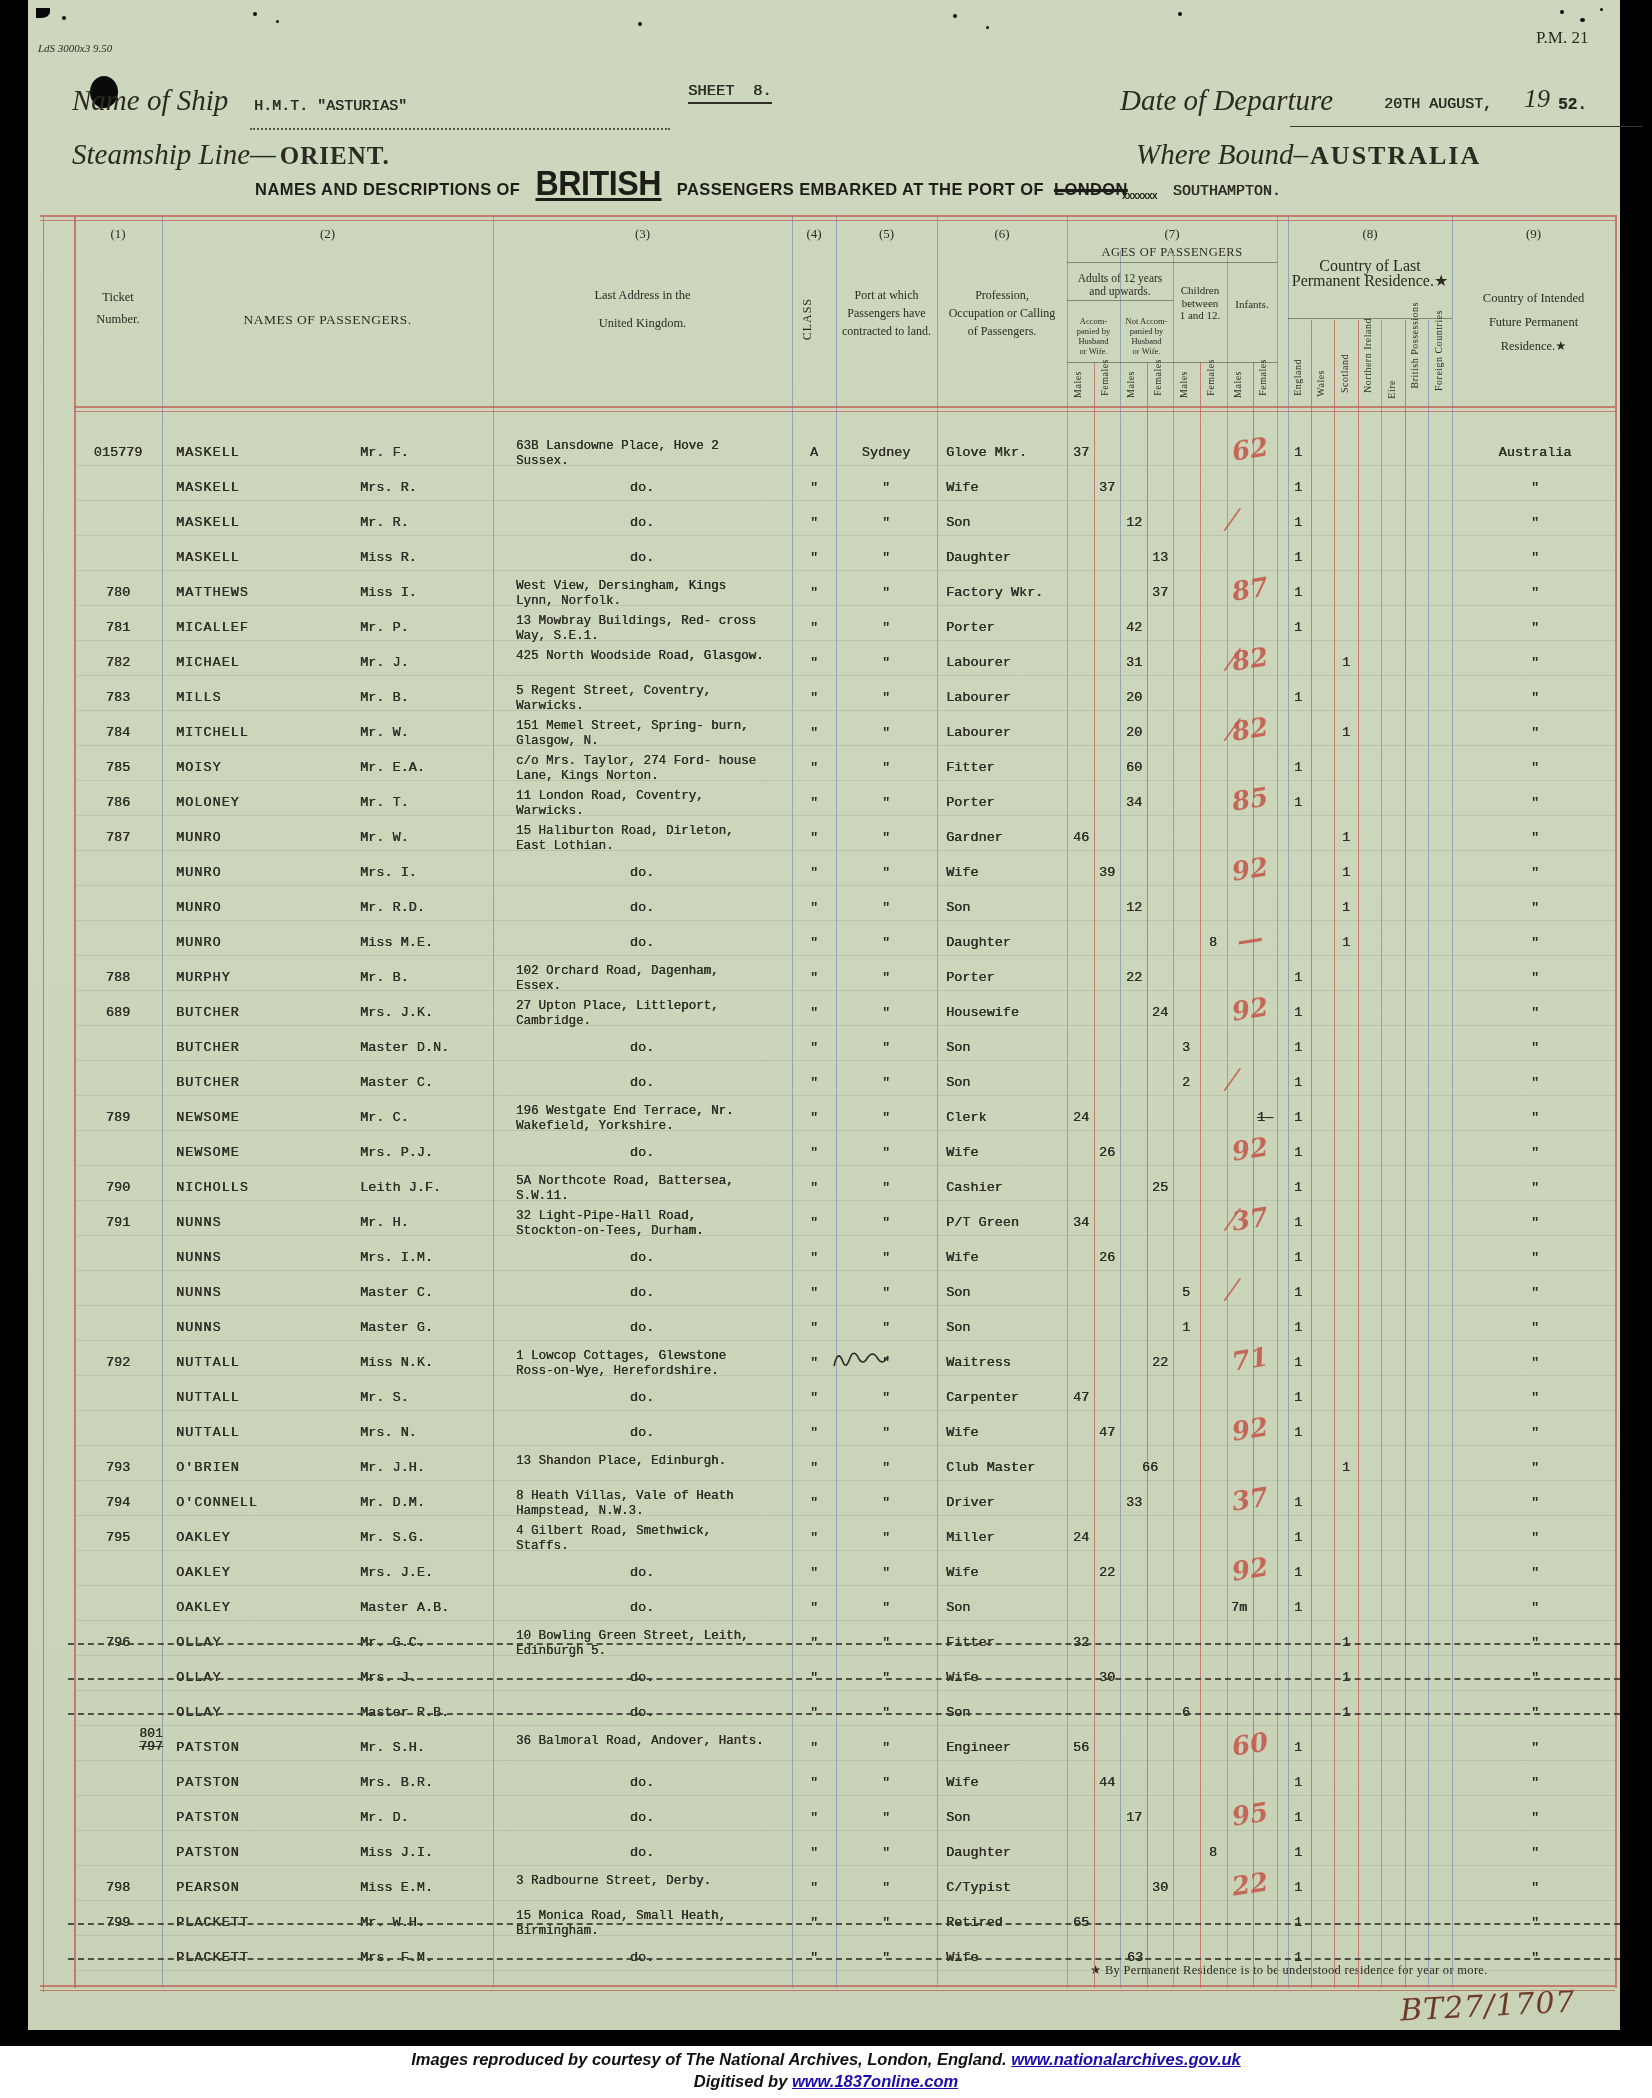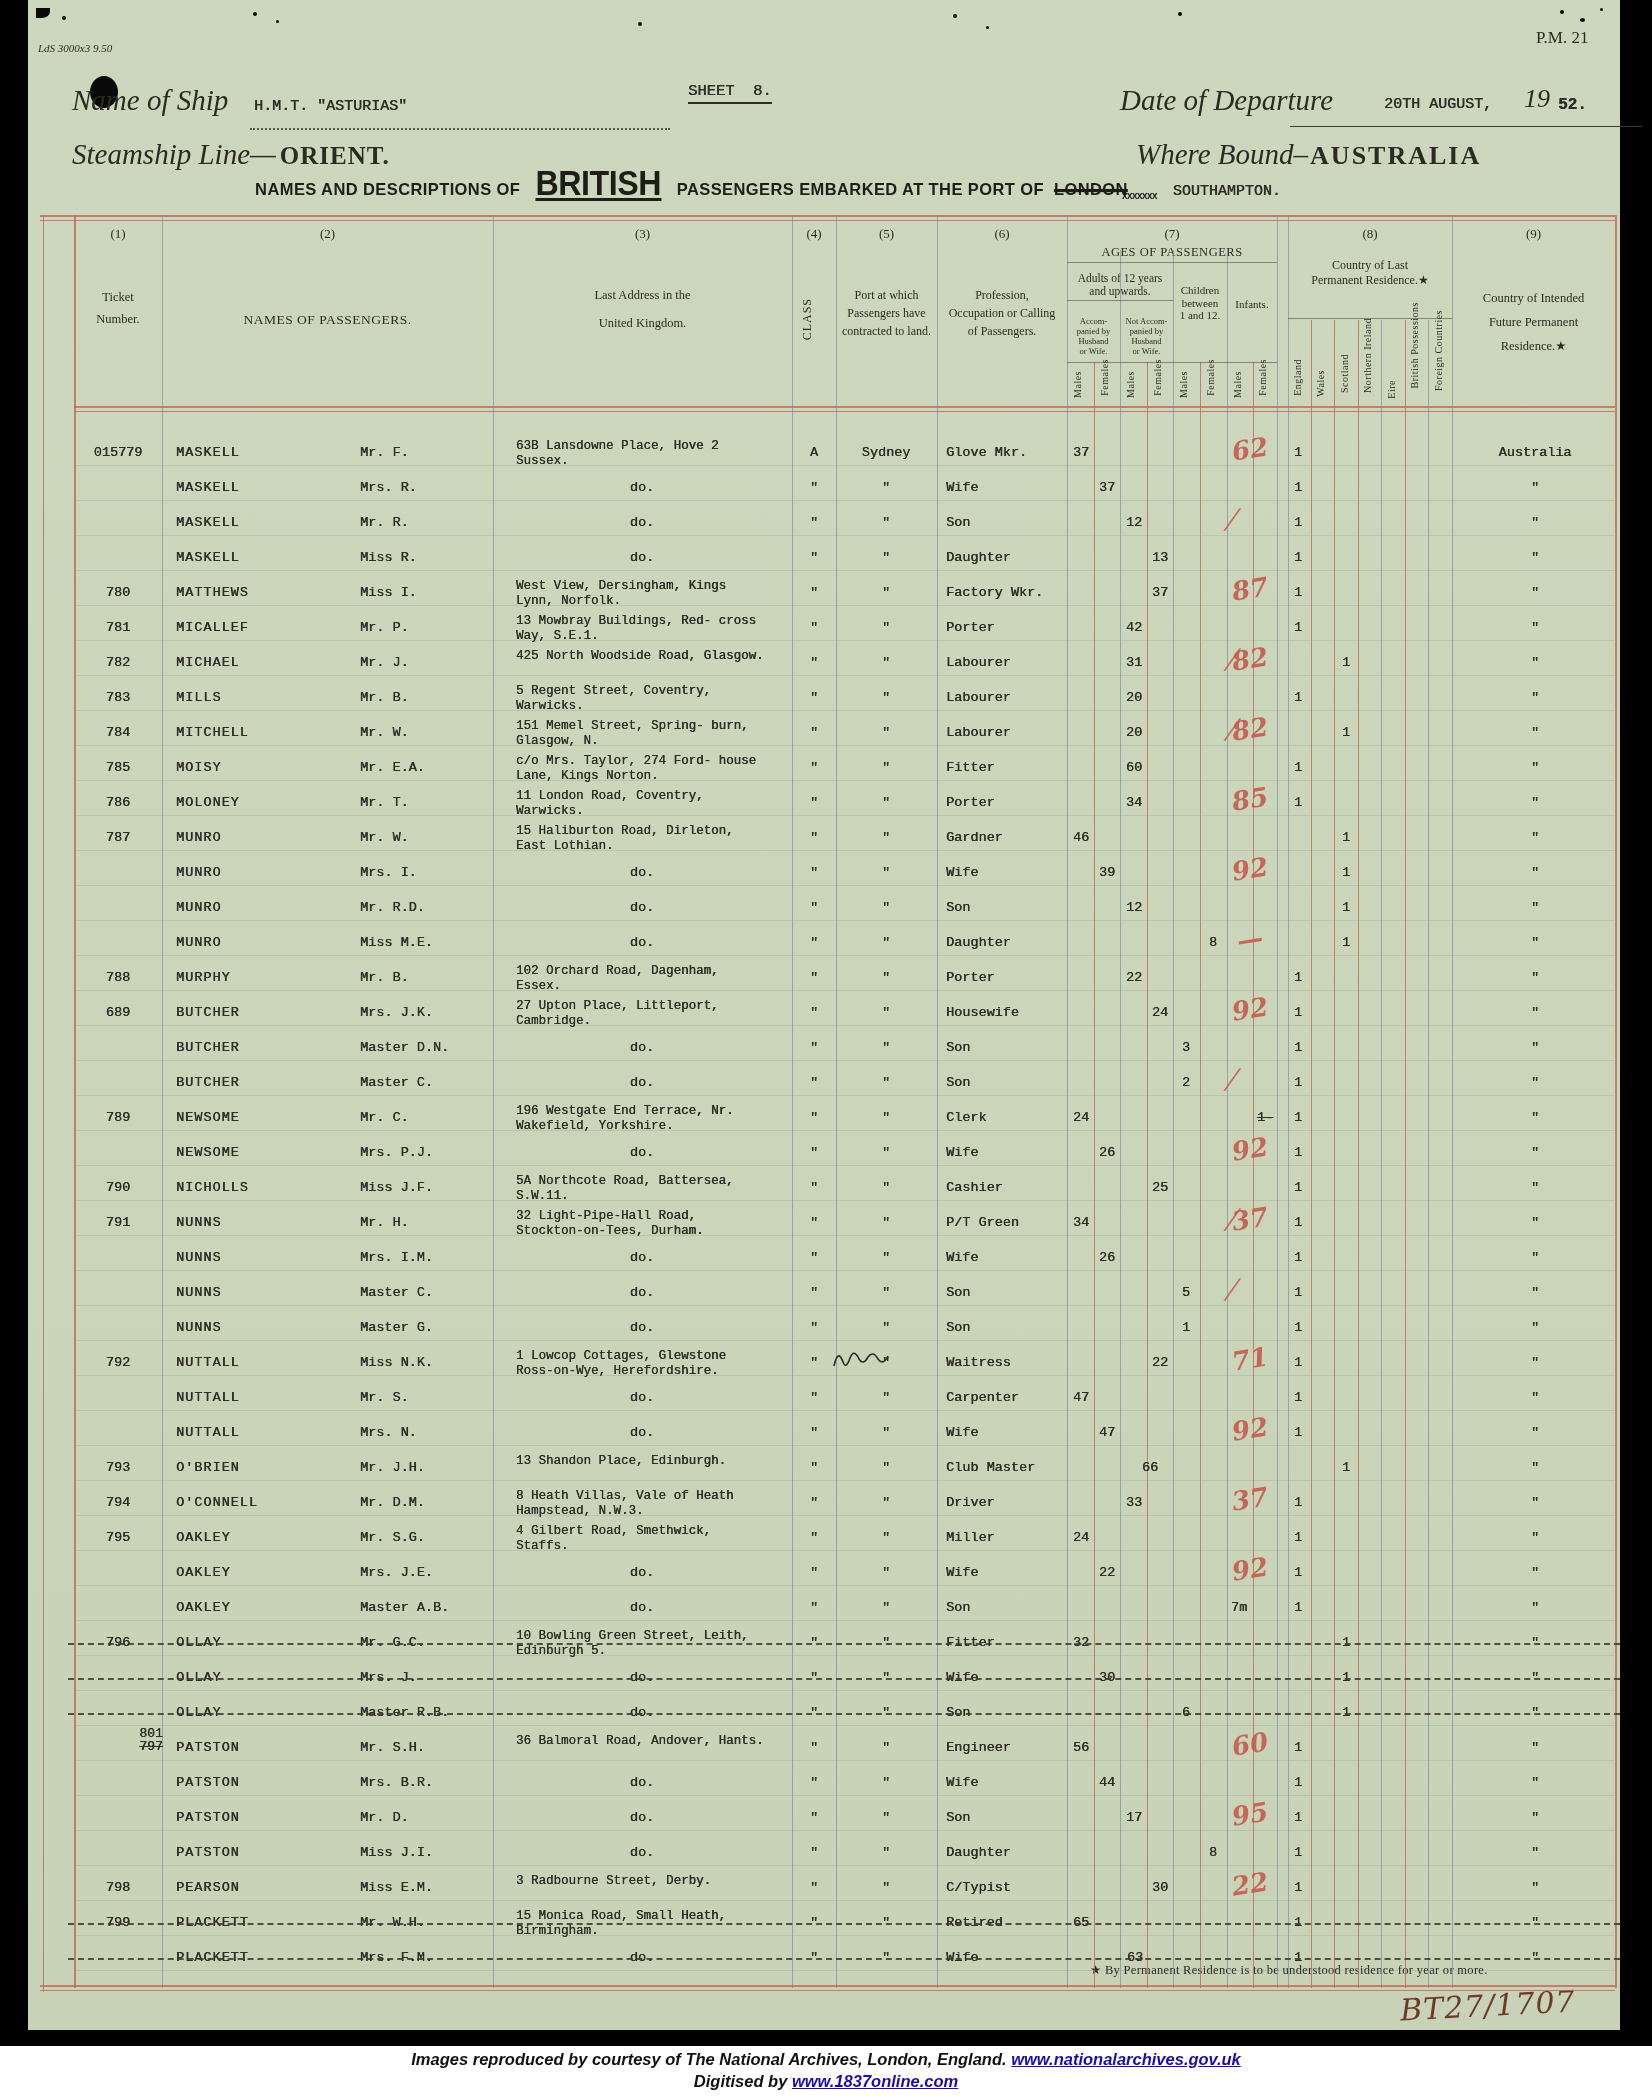--- a/index.html
+++ b/index.html
@@ -134,21 +134,21 @@
 Husband
 or Wife.</div>
     <div class="abs lbl serif" style="left:1093px;top:316px;width:51px;font-size:8.5px;line-height:10px;">Not Accom-
 panied by
 Husband
 or Wife.</div>
     <div class="abs lbl serif" style="left:1145px;top:284px;width:54px;font-size:11px;line-height:12.5px;">Children
 between
 1 and 12.</div>
     <div class="abs lbl serif" style="left:1199px;top:298px;width:50px;font-size:11px;">Infants.</div>
-    <div class="abs lbl serif" style="left:1260px;top:258px;width:164px;font-size:12px;line-height:15px;">Country of Last
+    <div class="abs lbl serif" style="left:1260px;top:258px;width:164px;font-size:16px;line-height:15px;">Country of Last
 Permanent Residence.★</div>
     <div class="abs lbl serif" style="left:1424px;top:286px;width:163px;font-size:12.5px;line-height:24px;">Country of Intended
 Future Permanent
 Residence.★</div>
 
     <div class="abs serif" style="left:1062px;top:1962px;font-size:12.5px;letter-spacing:.3px;">★ By Permanent Residence is to be understood residence for year or more.</div>
     <div class="abs" id="bt-ref" style="left:1372px;top:1988px;">BT27/1707</div>
 
     <div id="lines">
         <div class="vline" style="left: 15px; top: 215px; width: 1px; height: 1777px; background: rgb(194, 104, 90); opacity: 0.8;"></div>
@@ -441,21 +441,21 @@
           <div class="cell typed ctr" style="left: 764px; width: 96px;">"</div>
           <div class="cell typed" style="left: 872px;">Wife</div>
           <div class="cell typed ctr" style="left: 1019px; width: 28px;">26</div>
           <div class="cell hw" style="left: 1144px; width: 64px; top: -2px; text-align: center;">92</div>
           <div class="cell typed ctr" style="left: 1211px; width: 26px;">1</div>
           <div class="cell typed ctr" style="left: 1386px; width: 150px;">"</div>
         </div>
         <div class="row" style="top: 1171px;">
           <div class="cell typed ctr" style="left: 2px; width: 84px;">790</div>
           <div class="cell typed" style="left: 102px; letter-spacing: 1px;">NICHOLLS</div>
-          <div class="cell typed" style="left: 286px;">Miss J.F.</div>
+          <div class="cell typed" style="left: 286px;">Leith J.F.</div>
           <div class="cell typedsm" style="left: 442px; width: 252px; top: 3px;">5A Northcote Road, Battersea, S.W.11.</div>
           <div class="cell typed ctr" style="left: 712px; width: 56px;">"</div>
           <div class="cell typed ctr" style="left: 764px; width: 96px;">"</div>
           <div class="cell typed" style="left: 872px;">Cashier</div>
           <div class="cell typed ctr" style="left: 1072px; width: 28px;">25</div>
           <div class="cell typed ctr" style="left: 1211px; width: 26px;">1</div>
           <div class="cell typed ctr" style="left: 1386px; width: 150px;">"</div>
         </div>
         <div class="row" style="top: 1206px;">
           <div class="cell typed ctr" style="left: 2px; width: 84px;">791</div>

